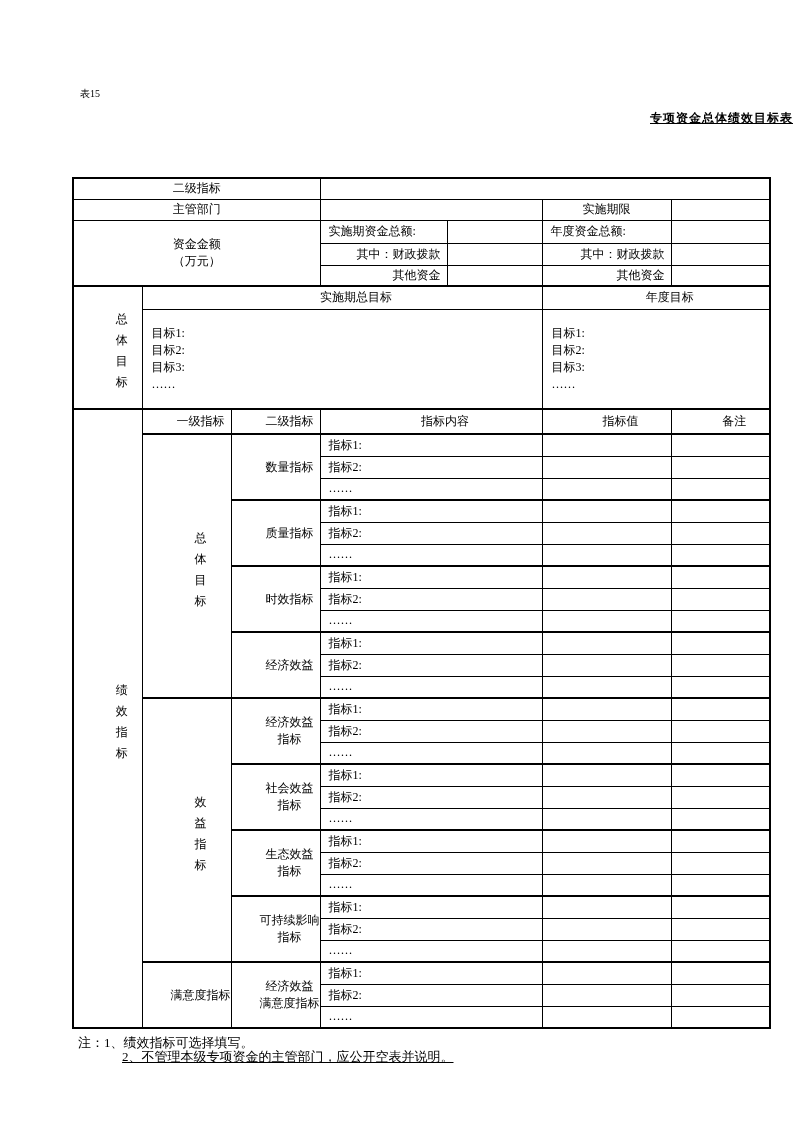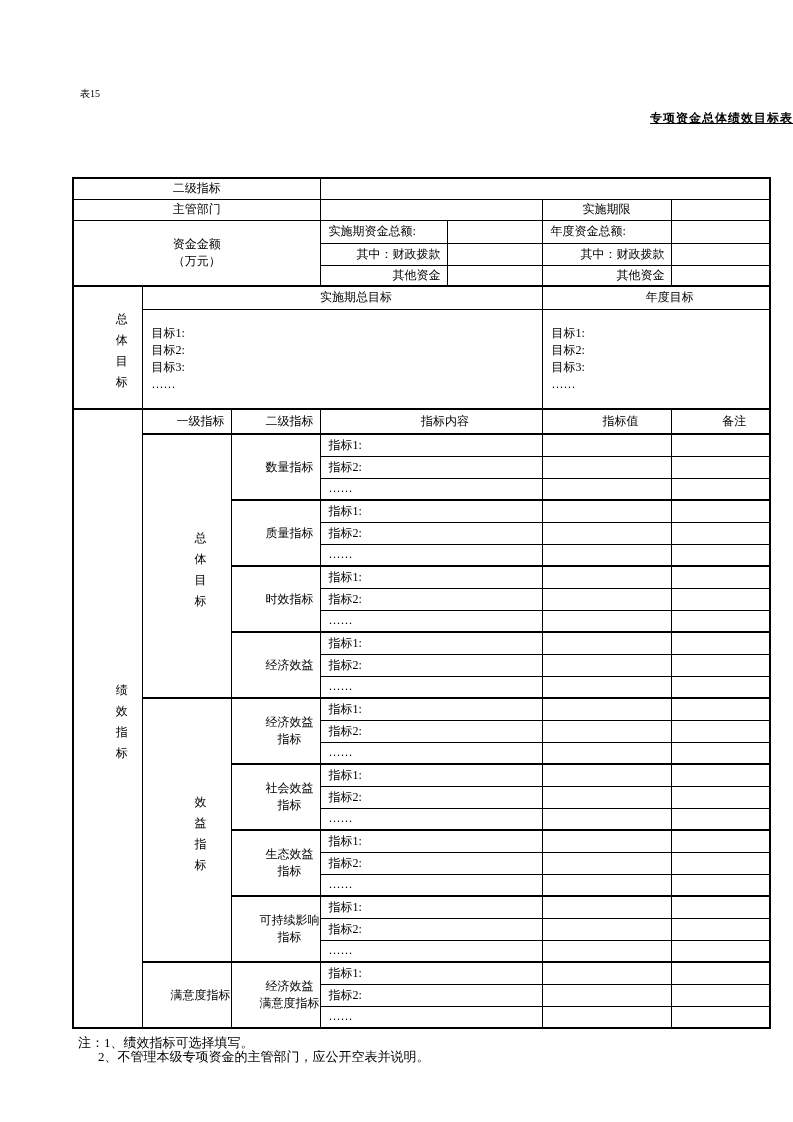--- a/index.html
+++ b/index.html
@@ -41,21 +41,21 @@
     text-align:center;
     margin-top:7px;
   }
   tr.gb>td{border-top:2px solid #000;padding-left:28px;}
   tr.h21{height:21px;} tr.h22{height:22px;} tr.h23{height:23px;}
   tr.h25{height:25px;} tr.h100{height:100px;}
   .notes{
     position:absolute;left:78px;top:1036px;
     font-size:13px;line-height:14px;
   }
-  .notes .n2{margin-left:20px;}
+  .notes .n2{margin-left:44px;text-decoration:underline;}
 </style>
 </head>
 <body>
 
 <div class="page">
 
   <div class="tbl-label">表15</div>
   <div class="doc-title">专项资金总体绩效目标表</div>
 
   <table class="form">

